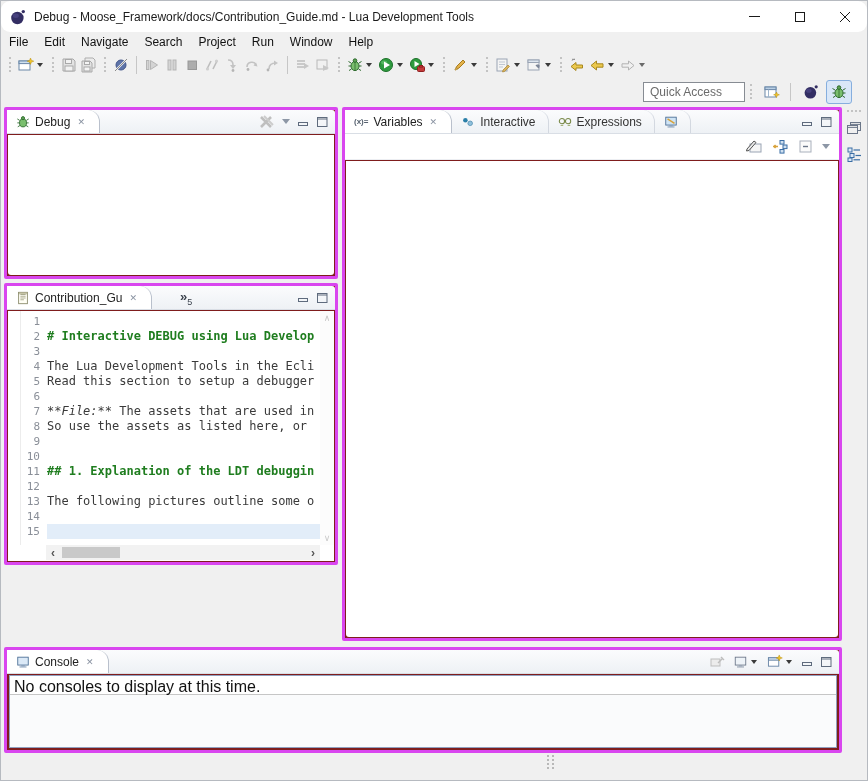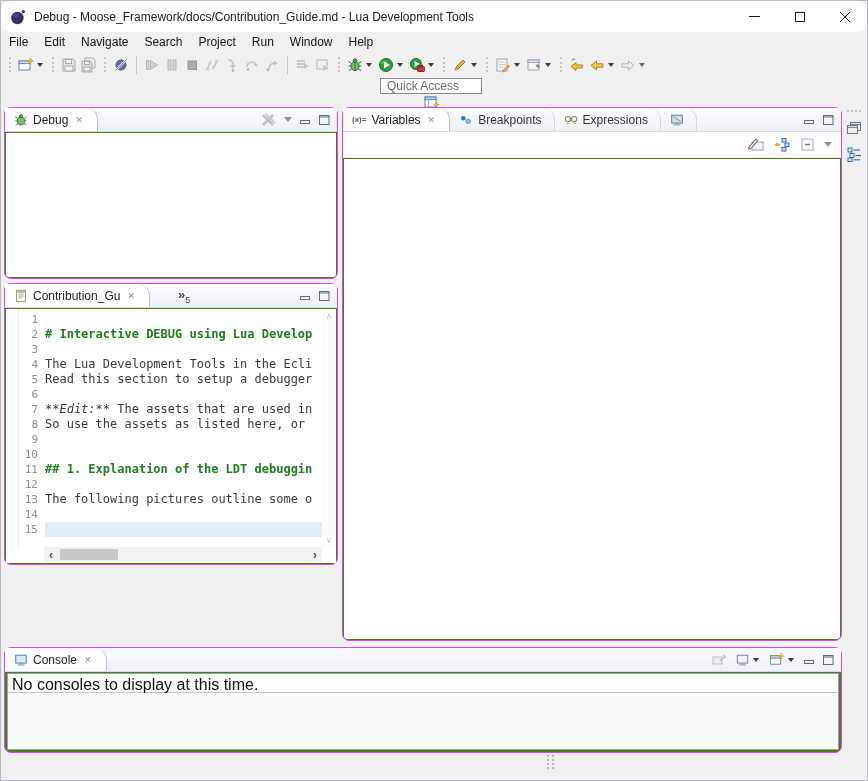--- a/index.html
+++ b/index.html
@@ -14,32 +14,32 @@
   .title-text { font-size:12px; color:#1b1b1b; margin-left:8px; }
   .tb-spacer { flex:1; }
   .winbtn { width:45px; height:31px; display:flex; align-items:center; justify-content:center; }
   .win-min { width:11px; height:1px; background:#1a1a1a; }
   .win-max { width:10px; height:10px; border:1px solid #1a1a1a; }
   
   .menubar { height:19px; display:flex; align-items:center; padding-left:0; background:#f0f0f0; }
   .menu-item { font-size:12px; color:#111; padding:2px 8px; }
   
   .toolbar { height:27px; display:flex; align-items:center; padding-left:3px; }
-  .tb2 { justify-content:space-between; padding-right:9px;flex-direction:column; }
+  .tb2 { justify-content:flex-end; padding-right:15px; }
   .tbtn { height:22px; display:flex; align-items:center; padding:0 2px; border-radius:3px; }
   .caret { width:0; height:0; border-left:3px solid transparent; border-right:3px solid transparent; border-top:4px solid #3a3a3a; margin:1px 2px 0 3px; }
   .caret.dim { border-top-color:#6a6a6a; }
   .sep { width:1px; height:18px; background:#c6c6c6; margin:0 5px; }
   .dots { width:2px; height:15px; border-left:2px dotted #c3c3c3; margin:0 5px; }
   .qa-input { width:102px; height:20px; border:1px solid #878c93; background:#fff; font-size:12px; color:#444; padding:0 6px; font-family:"Liberation Sans", sans-serif; }
   .qa-input::placeholder { color:#6b6b6b; opacity:1; }
   .pbtn { width:26px; height:24px; display:flex; align-items:center; justify-content:center; border-radius:3px; margin-left:2px; }
   .pbtn.selected { background:#d9e7f8; border:1px solid #86aede; }
   
-  .panel { position:absolute; background:#4d7c0f; border:1px solid #d946ef; border-radius:7px; }
+  .panel { position:absolute; background:#7f1d1d; border:3px solid #d946ef; border-radius:2px; }
   .phdr { height:24px; background:linear-gradient(#fbfcfd,#eef1f5); display:flex; align-items:stretch; border-radius:3px 3px 0 0; border-bottom:1px solid #d9dee5; }
   .tab { display:flex; align-items:center; gap:5px; padding:0 9px; font-size:12px; color:#222; }
   .tab.active { background:#fff; border-right:1px solid #b9c0cc; border-radius:0 12px 0 0; padding-right:14px; }
   .tab.inactive { color:#333; border-right:1px solid #d3d8e0; border-radius:0 12px 0 0; padding-right:12px; }
   .tab-close { font-size:9px; color:#8a93a2; margin-left:2px; }
   .hctl { margin-left:auto; display:flex; align-items:center; gap:8px; padding-right:7px; }
   .vmenu-caret { width:0;height:0;border-left:4px solid transparent;border-right:4px solid transparent;border-top:5px solid #8d97a6; }
   .hidden-chevron { font-size:13px; font-weight:bold; color:#3c434e; margin-left:28px; align-self:center; }
   .hidden-chevron sub { font-size:9px; font-weight:normal; }
   
@@ -381,21 +381,21 @@
     <div class="edbody">
       <div class="ed-ruler"></div>
 
       <div class="ed-lines">
         <div class="ed-line"><span class="ln">1</span><span class="lt"></span></div>
         <div class="ed-line"><span class="ln">2</span><span class="lt heading"># Interactive DEBUG using Lua Develop</span></div>
         <div class="ed-line"><span class="ln">3</span><span class="lt"></span></div>
         <div class="ed-line"><span class="ln">4</span><span class="lt">The Lua Development Tools in the Ecli</span></div>
         <div class="ed-line"><span class="ln">5</span><span class="lt">Read this section to setup a debugger</span></div>
         <div class="ed-line"><span class="ln">6</span><span class="lt"></span></div>
-        <div class="ed-line"><span class="ln">7</span><span class="lt"><span class="md-italic">**Edit:**</span><span> The assets that are used in</span></span></div>
+        <div class="ed-line"><span class="ln">7</span><span class="lt"><span class="md-italic">**File:**</span><span> The assets that are used in</span></span></div>
         <div class="ed-line"><span class="ln">8</span><span class="lt">So use the assets as listed here, or</span></div>
         <div class="ed-line"><span class="ln">9</span><span class="lt"></span></div>
         <div class="ed-line"><span class="ln">10</span><span class="lt"></span></div>
         <div class="ed-line"><span class="ln">11</span><span class="lt heading">## 1. Explanation of the LDT debuggin</span></div>
         <div class="ed-line"><span class="ln">12</span><span class="lt"></span></div>
         <div class="ed-line"><span class="ln">13</span><span class="lt">The following pictures outline some o</span></div>
         <div class="ed-line"><span class="ln">14</span><span class="lt"></span></div>
         <div class="ed-line current"><span class="ln">15</span><span class="lt"></span></div>
       </div>
 
@@ -418,21 +418,21 @@
       <div class="tab active">
         <span class="vars-glyph">(x)=</span>
         <span>Variables</span>
         <span class="tab-close">✕</span>
       </div>
       <div class="tab inactive">
         <svg class="icon14" viewBox="0 0 16 16">
           <circle cx="5" cy="6" r="2.6" fill="#2a7fa8"></circle>
           <circle cx="10.5" cy="9.5" r="2.6" fill="#8fc0dc" stroke="#5a93b5"></circle>
         </svg>
-        <span>Breakpoints</span>
+        <span>Interactive</span>
       </div>
       <div class="tab inactive">
         <svg class="icon14" viewBox="0 0 16 16">
           <circle cx="4.5" cy="7" r="3" fill="none" stroke="#7a8a4a" stroke-width="1.2"></circle>
           <circle cx="11.5" cy="7" r="3" fill="none" stroke="#7a8a4a" stroke-width="1.2"></circle>
           <path d="M7.5,7 Q8,5.8 8.5,7" fill="none" stroke="#7a8a4a"></path>
           <path d="M3,12 h3 M11,12 h3" stroke="#9aa86a" stroke-width="1"></path>
         </svg>
         <span>Expressions</span>
       </div>

